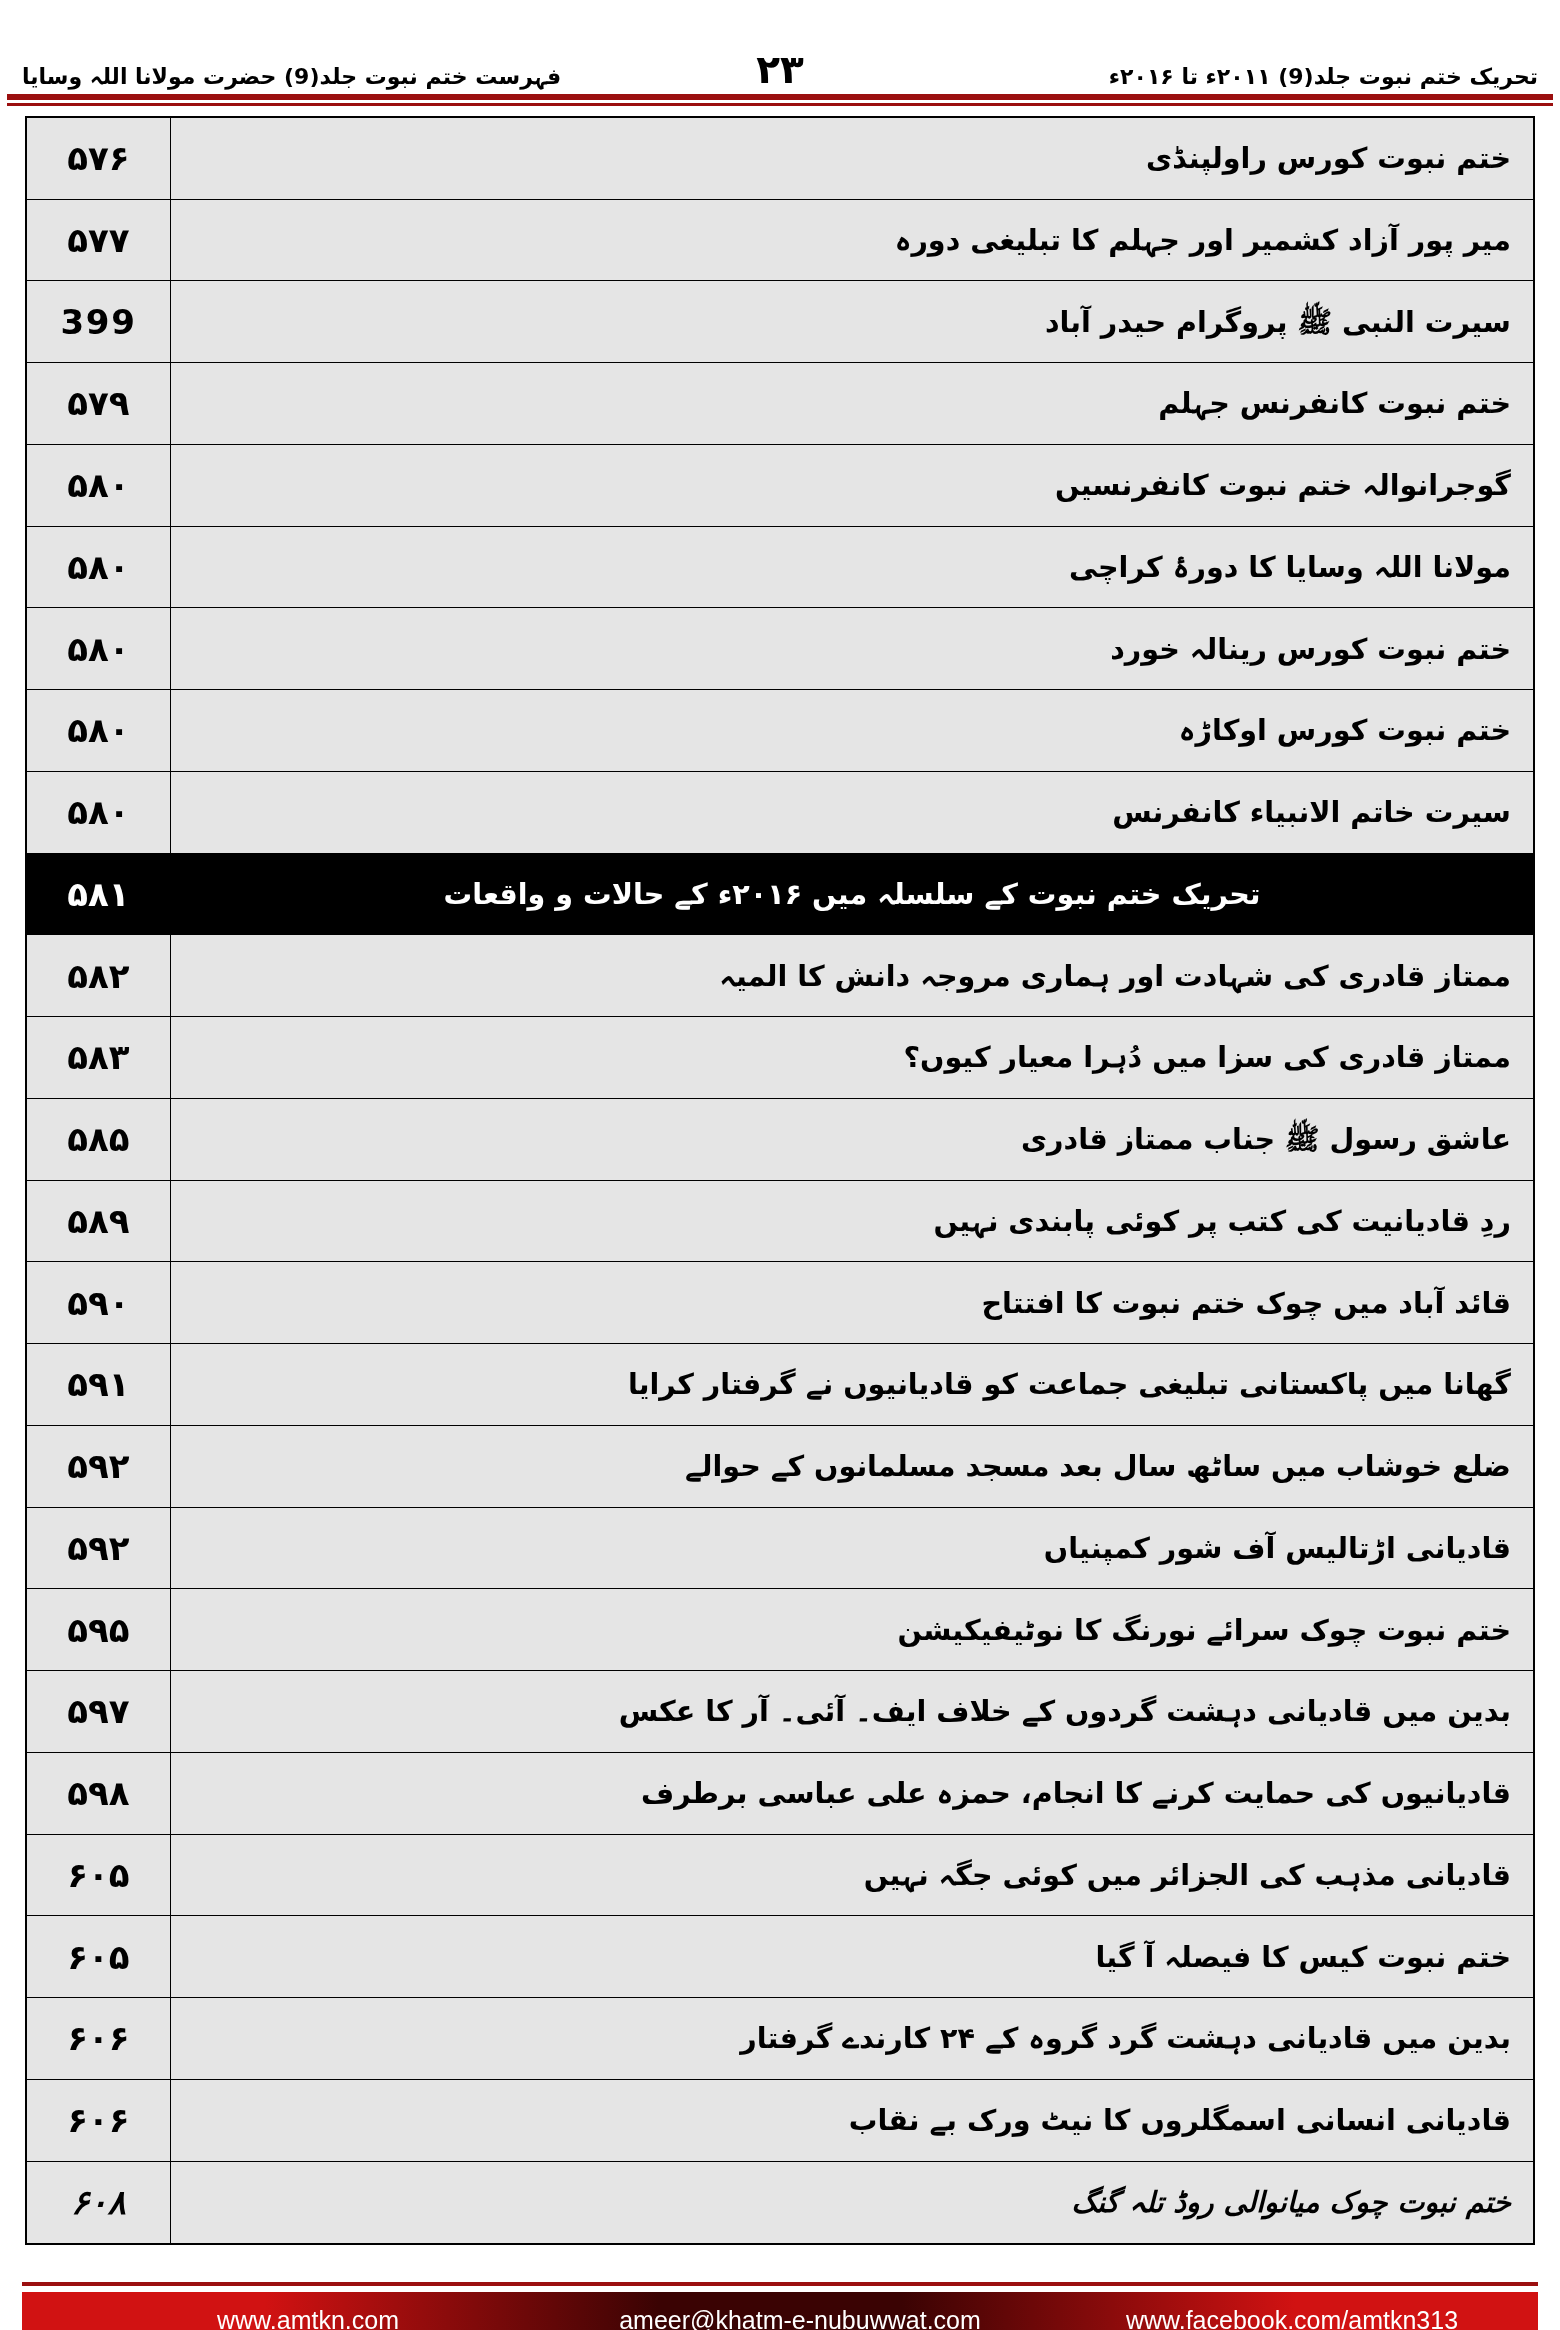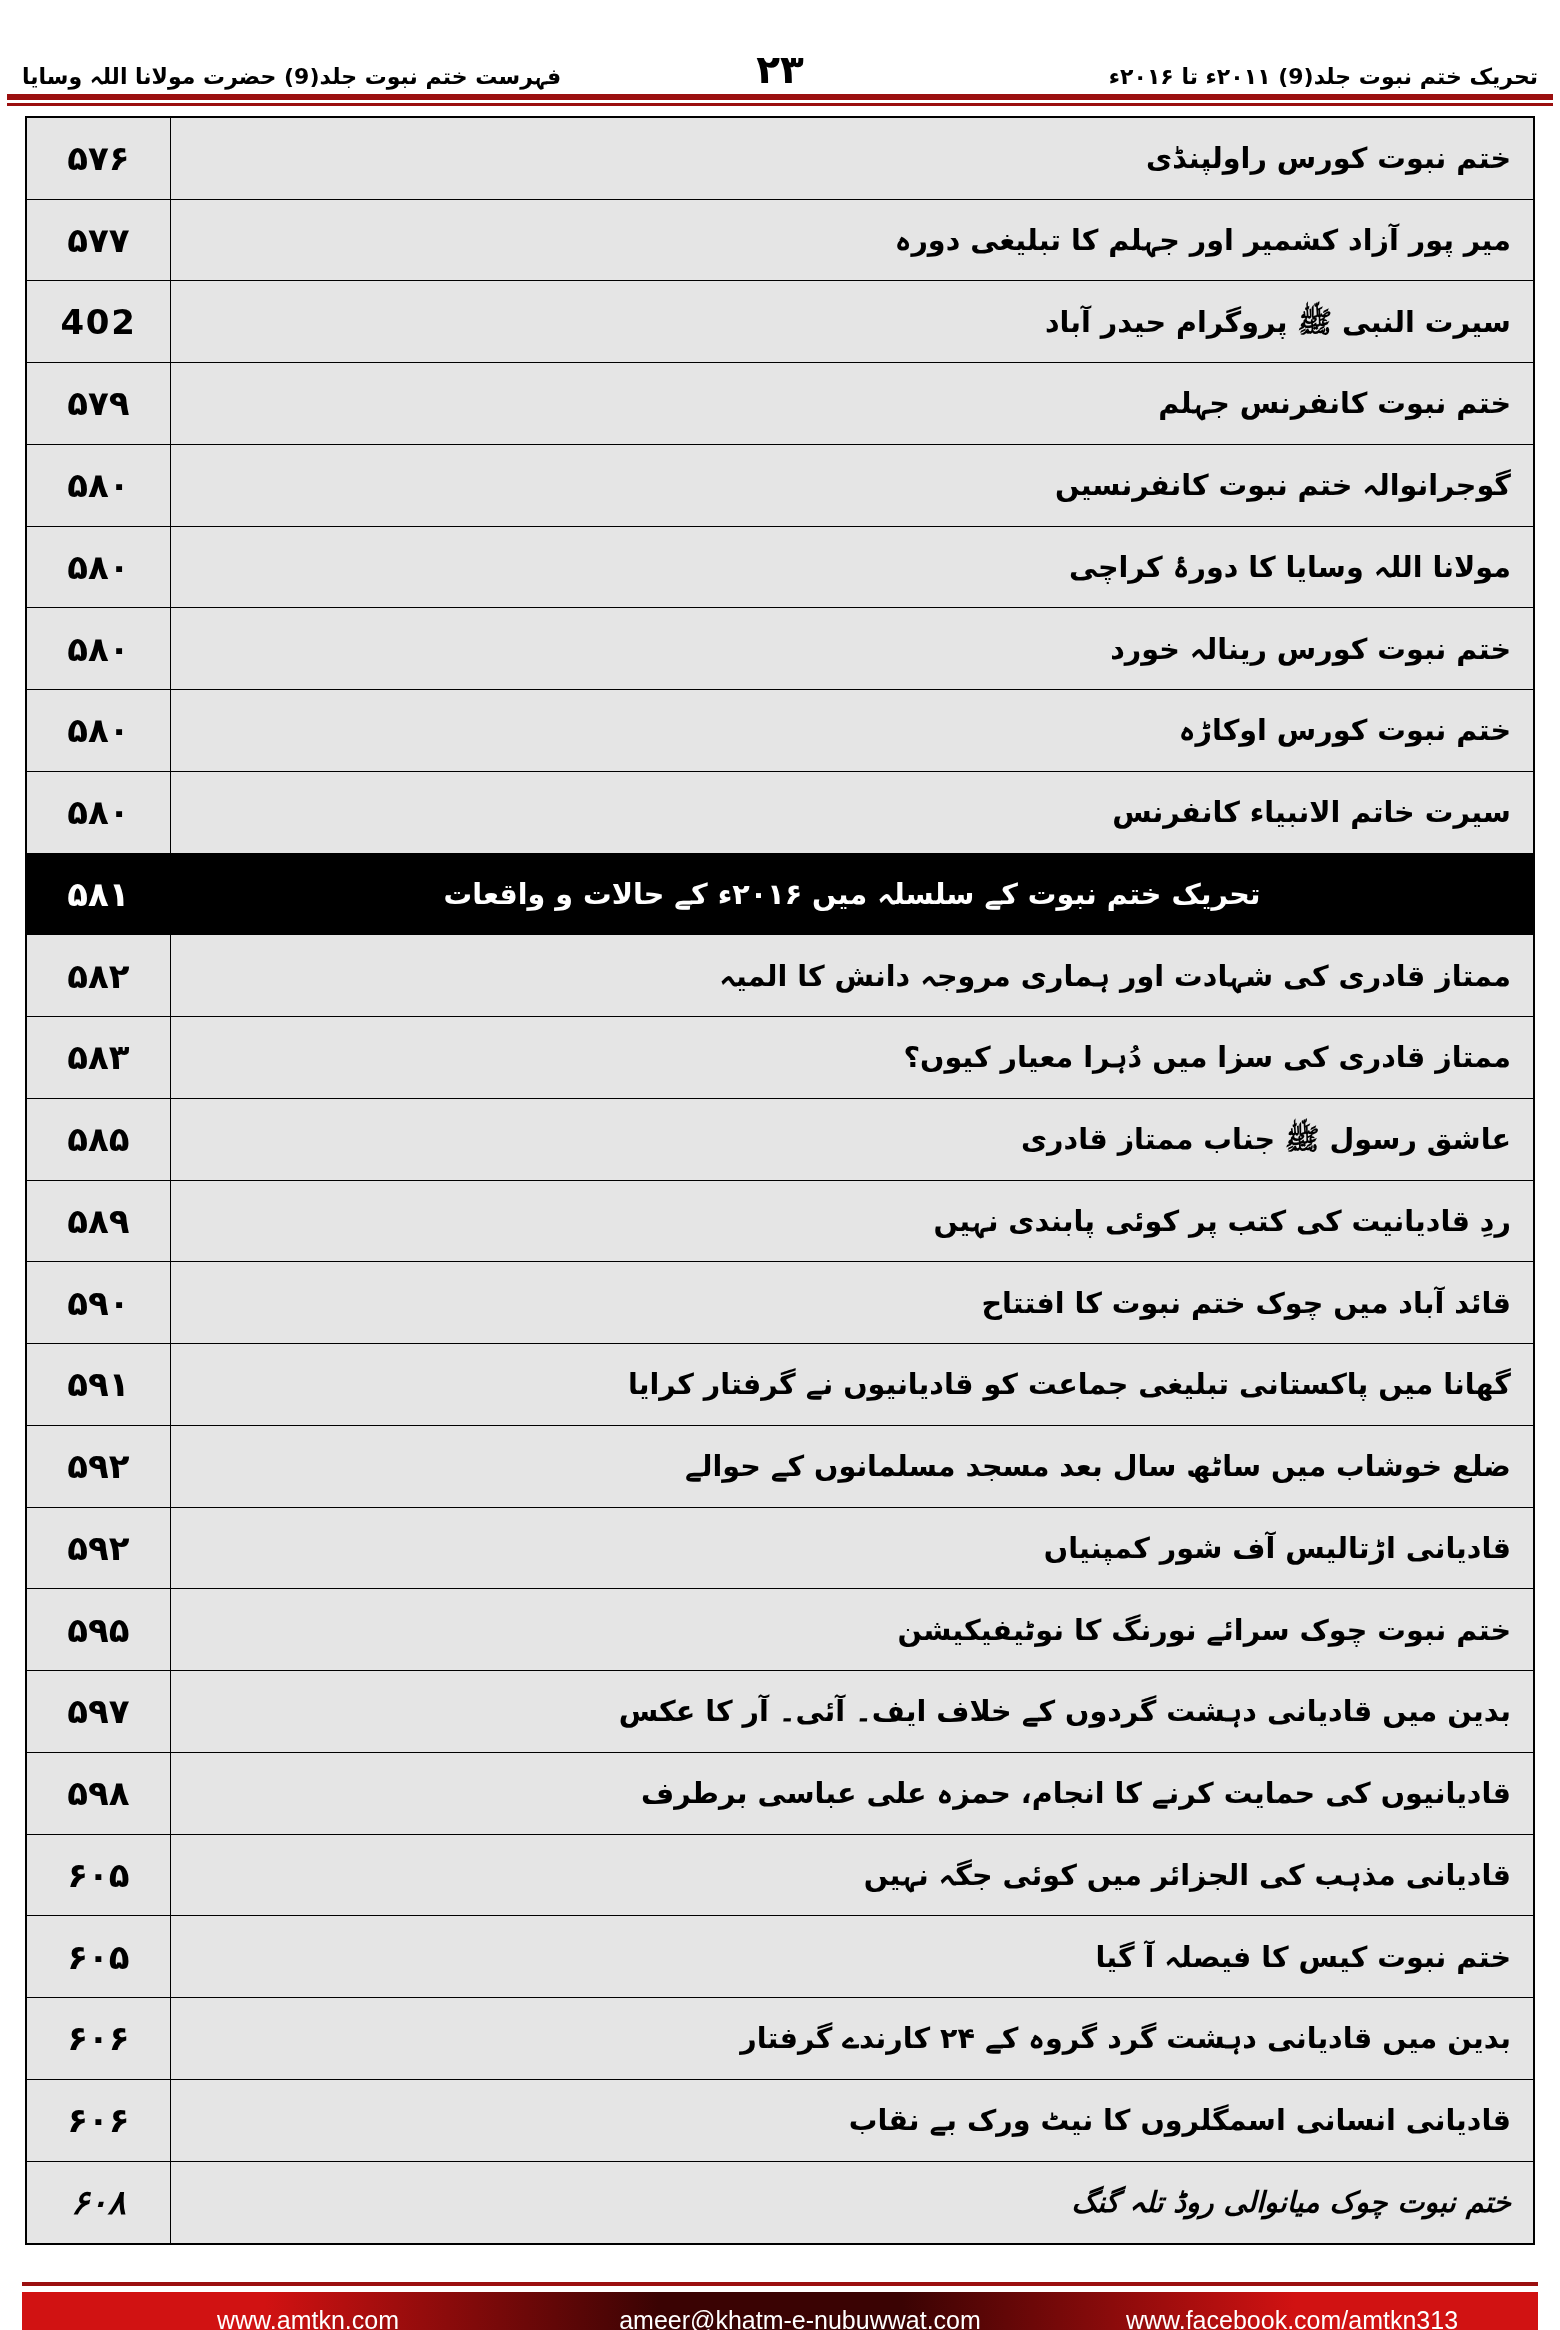--- a/index.html
+++ b/index.html
@@ -61,21 +61,21 @@
   <main class="toc">
       <div class="row">
         <div class="cell num">۵۷۶</div>
         <div class="cell title" dir="rtl">ختم نبوت کورس راولپنڈی</div>
       </div>
       <div class="row">
         <div class="cell num">۵۷۷</div>
         <div class="cell title" dir="rtl">میر پور آزاد کشمیر اور جہلم کا تبلیغی دورہ</div>
       </div>
       <div class="row">
-        <div class="cell num">402</div>
+        <div class="cell num">399</div>
         <div class="cell title" dir="rtl">سیرت النبی ﷺ پروگرام حیدر آباد</div>
       </div>
       <div class="row">
         <div class="cell num">۵۷۹</div>
         <div class="cell title" dir="rtl">ختم نبوت کانفرنس جہلم</div>
       </div>
       <div class="row">
         <div class="cell num">۵۸۰</div>
         <div class="cell title" dir="rtl">گوجرانوالہ ختم نبوت کانفرنسیں</div>
       </div>

